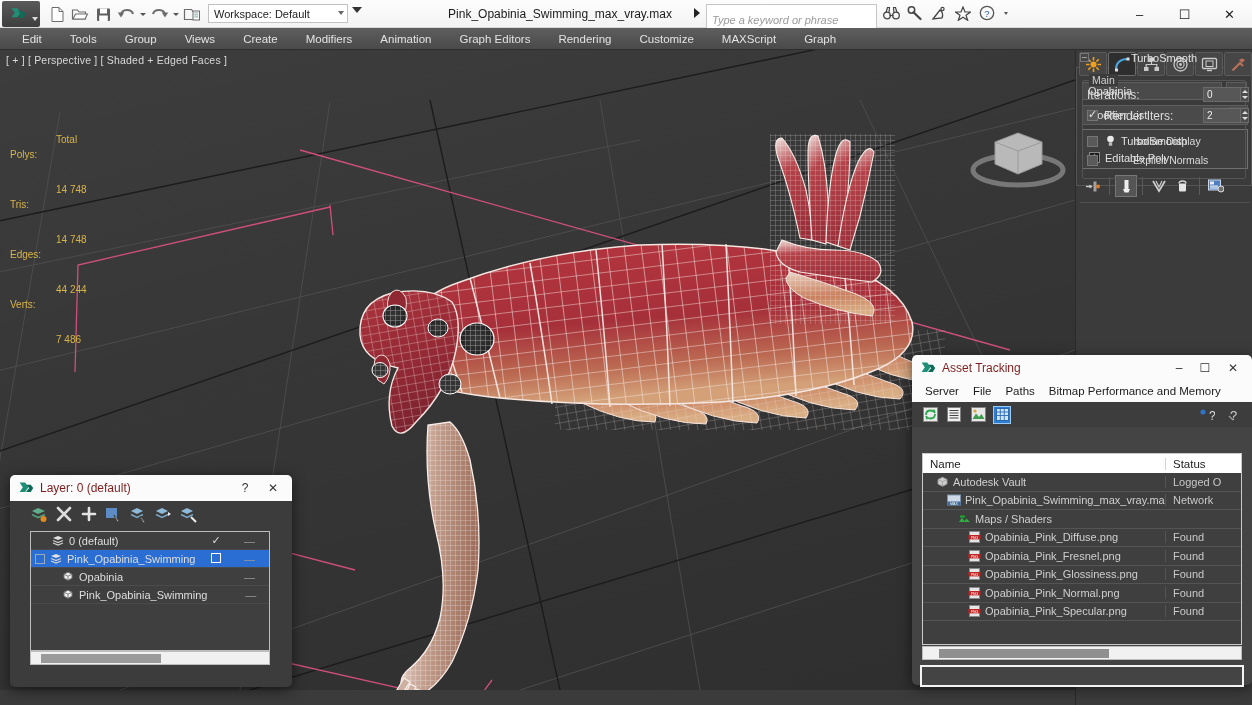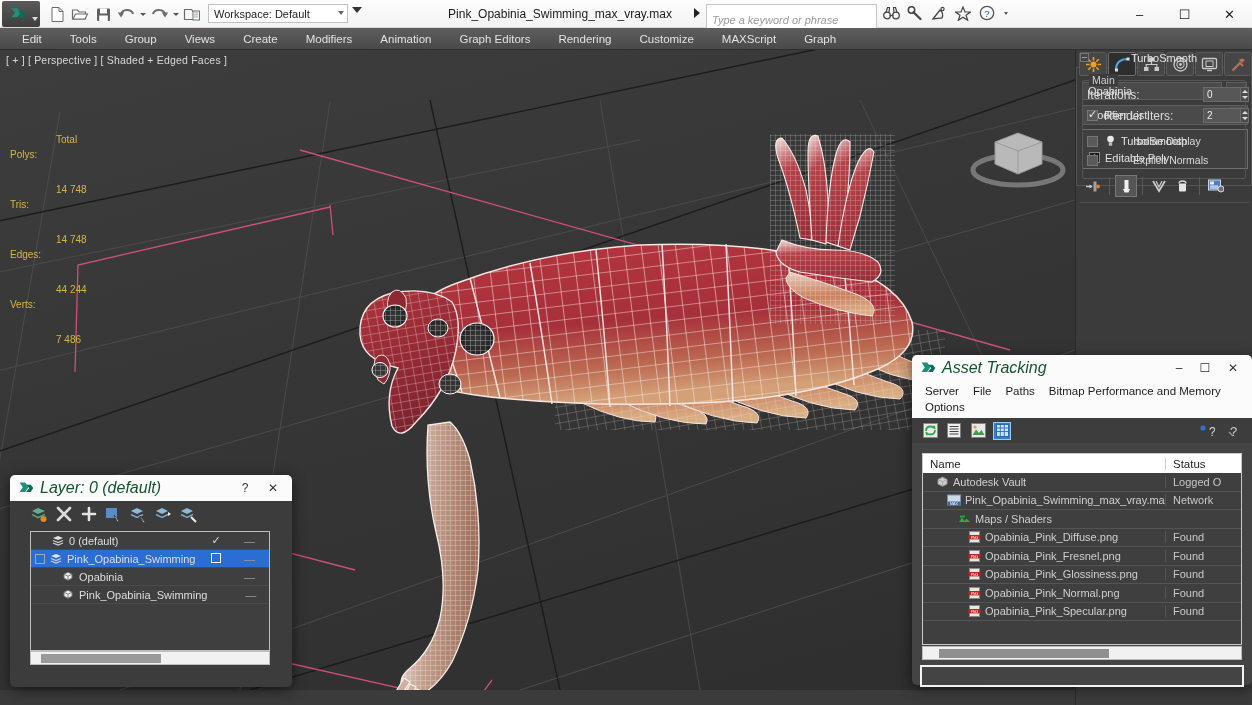--- a/index.html
+++ b/index.html
@@ -123,21 +123,21 @@
   .optrow { display:flex; align-items:flex-end; margin-bottom:7px; font-size:10.5px; color:#dcdcdc;gap:29px; }
   .cp-bottomcut { position:absolute; left:6px; top:352px; width:166px; height:5px;
     border-left:1px solid #555; border-right:1px solid #555; }
 
   
   .dlg { position:absolute; background:#3c3c3c; border-radius:5px;
     box-shadow:0 3px 14px rgba(0,0,0,0.55); }
   .dlg-title { height:26px; background:#fbfbfb; border-radius:5px 5px 0 0;
     display:flex; align-items:center; padding:0 4px; }
   .dlg-title .ic { width:16px; height:16px; margin:0 6px 0 4px; }
-  .dlg-title .tx { font-size:16px; color:#14532d; flex:1;font-style:italic; }
+  .dlg-title .tx { font-size:12px; color:#7f1d1d; flex:1; }
   .dlg-title .btn { width:26px; height:24px; display:flex; align-items:center;
     justify-content:center; font-size:12px; color:#333; }
   .dlg-title .btn.cls { width:30px; }
 
   
   #layerDlg { left:10px; top:475px; width:282px; height:212px; }
   .ld-toolbar { height:26px; display:flex; align-items:center; gap:3px; padding-left:18px; }
   .ld-toolbar .tbi { width:22px; height:22px; display:flex; align-items:center; justify-content:center; }
   .ld-list { position:absolute; left:20px; top:56px; width:240px; height:120px;
     background:#3f3f3f; border:1px solid #bdbdbd; }
@@ -823,23 +823,20 @@
       <span class="btn">☐</span>
       <span class="btn cls">✕</span>
     </div>
     <div class="at-menubar">
       <div class="at-mrow" id="atMenu1">
           <span class="at-mi">Server</span>
           <span class="at-mi">File</span>
           <span class="at-mi">Paths</span>
           <span class="at-mi">Bitmap Performance and Memory</span>
         </div>
-      <div class="at-mrow" id="atMenu2">
-          <span class="at-mi">Options</span>
-        </div>
     </div>
     <div class="at-toolbar">
       <span class="at-tbi">
         <svg width="15" height="15" viewBox="0 0 15 15">
             <rect x="0.5" y="0.5" width="14" height="14" fill="#eaeaea" stroke="#888"></rect>
             <path d="M3 8 Q3 3.5 7.5 3.5 Q11 3.5 12 6" fill="none" stroke="#2ea84f" stroke-width="1.8"></path>
             <path d="M12 7 Q12 11.5 7.5 11.5 Q4 11.5 3 9" fill="none" stroke="#2ea84f" stroke-width="1.8"></path>
             <path d="M11 2 l1.6 2.3 -3 .4z" fill="#2ea84f"></path>
             <path d="M4 13 l-1.6 -2.3 3 -.4z" fill="#2ea84f"></path>
           </svg>

